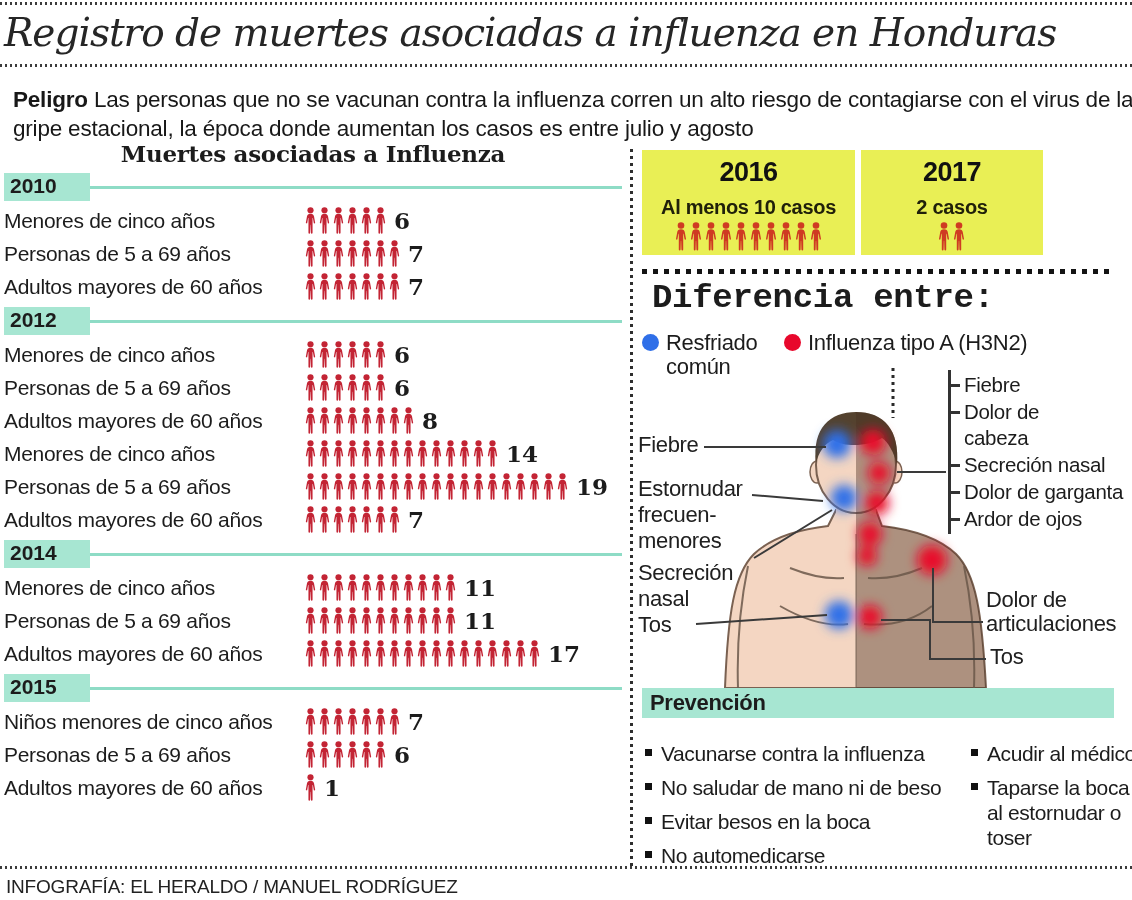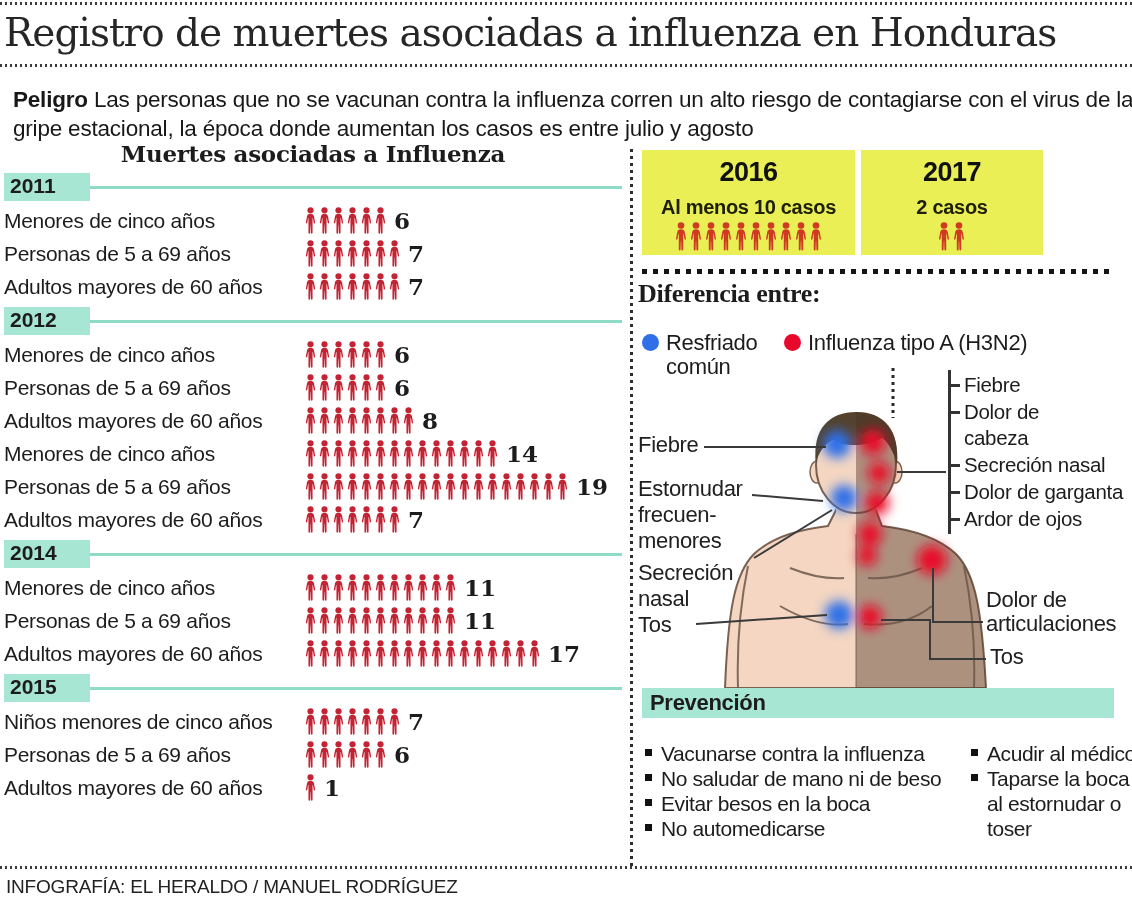--- a/index.html
+++ b/index.html
@@ -8,21 +8,21 @@
     font-family:"Liberation Sans","DejaVu Sans",sans-serif;color:#1c1c1c;
   }
   
   .dots-h{position:absolute;height:3px;background:repeating-linear-gradient(90deg,#3c3c3c 0 2px,transparent 2px 5px);}
   .dots-h.bold{height:5px;background:repeating-linear-gradient(90deg,#141414 0 5px,transparent 5px 11px);}
   .dots-v{position:absolute;width:3px;background:repeating-linear-gradient(180deg,#2e2e2e 0 3px,transparent 3px 7px);}
   
   .title{
     position:absolute;top:10px;left:4px;margin:0;white-space:nowrap;
     font-family:"DejaVu Serif","Liberation Serif",serif;font-weight:400;
-    font-size:39px;letter-spacing:-1px;color:#262626;
+    font-size:39px;letter-spacing:-1px;color:#262626;font-style:italic;
   }
   .intro{position:absolute;top:76px;left:4px;width:1122px;margin:9px;font-size:22.5px;line-height:29px;letter-spacing:-0.2px;color:#181818;}
   .intro b{font-weight:700;}
   
   .left-col{position:absolute;top:140px;left:4px;width:618px;}
   .chart-title{margin:0 0 5px 0;font-family:"DejaVu Serif","Liberation Serif",serif;font-weight:700;font-size:23px;letter-spacing:-0.3px;text-align:center;}
   .year-head{display:flex;align-items:center;height:30px;margin:3px 0 2px 0;}
   .year-badge{background:var(--accent-teal);font-weight:700;font-size:21px;padding:1px 10px 3px 6px;min-width:86px;box-sizing:border-box;}
   .year-line{flex:1;height:3px;background:var(--accent-teal-line);}
   .chart-row{display:flex;align-items:center;height:33px;}
@@ -35,21 +35,21 @@
   .col-edge{left:0;top:4px;height:717px;}
   .yboxes{position:absolute;left:12px;top:5px;display:flex;gap:6px;}
   .ybox{background:var(--box-yellow);text-align:center;padding:7px 0 4px 0;box-sizing:border-box;}
   .ybox.b1{width:213px;}
   .ybox.b2{width:182px;}
   .ybox-year{font-weight:700;font-size:27px;letter-spacing:-0.5px;color:#111;}
   .ybox-label{font-weight:700;font-size:20px;letter-spacing:-0.3px;color:#20200a;margin-top:8px;}
   .ybox-icons{margin-top:3px;display:flex;justify-content:center;}
   .ybox-icons .person{width:14px;height:29px;fill:var(--box-person-red);margin-right:1px;}
   .dots-mid{left:12px;top:124px;width:472px;}
-  .diff-heading{position:absolute;left:8px;top:134px;margin:0;font-family:Liberation Serif, serif;font-weight:700;font-size:26px;letter-spacing:-0.3px;}
+  .diff-heading{position:absolute;left:22px;top:134px;margin:0;font-family:Liberation Mono, monospace;font-weight:700;font-size:34px;letter-spacing:-0.3px;}
   .legend{position:absolute;left:12px;top:186px;display:flex;gap:14px;}
   .legend-item{display:flex;gap:7px;font-size:22px;line-height:24px;letter-spacing:-0.3px;}
   .legend-dot{width:17px;height:17px;border-radius:50%;margin-top:3px;flex:0 0 17px;}
   .legend-item.cold .legend-text{width:104px;}
   
   .body-area{position:absolute;left:0;top:223px;width:502px;height:320px;}
   .body-area svg.fig{position:absolute;left:0;top:0;}
   .sym{position:absolute;font-size:22px;line-height:26px;letter-spacing:-0.3px;color:#202020;}
   .pos-fiebre{left:8px;top:64px;}
   .pos-estornudar{left:8px;top:108px;width:124px;}
@@ -59,21 +59,21 @@
     border-left:3px solid #333;font-size:20.5px;line-height:26px;letter-spacing:-0.3px;display:flex;flex-direction:column;gap:1px;}
   .flu-list li{position:relative;}
   .flu-list li::before{content:'';position:absolute;left:-13px;top:12px;width:9px;height:2.5px;background:#333;}
   .flu-list li:nth-child(2){max-width:126px;}
   .pos-joints{left:356px;top:220px;width:152px;line-height:24px;}
   .pos-tos2{left:360px;top:276px;}
   
   .prev-band{position:absolute;left:12px;top:543px;width:472px;height:30px;background:var(--accent-teal);
     font-weight:700;font-size:22px;letter-spacing:-0.3px;padding:2px 0 0 8px;box-sizing:border-box;}
   .prev-cols{position:absolute;left:14px;top:596px;display:flex;gap:26px;}
-  .prev-list{list-style:none;margin:0;padding:0;display:flex;flex-direction:column;font-size:21px;line-height:25px;letter-spacing:-0.4px;}
+  .prev-list{list-style:none;margin:0;padding:0;display:flex;flex-direction:column;gap:9px;font-size:21px;line-height:25px;letter-spacing:-0.4px;}
   .prev-list.c1{width:300px;}
   .prev-list.c2{width:172px;}
   .prev-list li{position:relative;padding-left:17px;}
   .prev-list li::before{content:'';position:absolute;left:1px;top:8px;width:7px;height:7px;background:#111;}
   
   .credit{position:absolute;top:876px;left:6px;margin:0;font-size:19px;letter-spacing:-0.2px;color:#222;}
 </style>
 </head>
 <body>
 
@@ -83,21 +83,21 @@
   <h1 class="title">Registro de muertes asociadas a influenza en Honduras</h1>
   <div class="dots-h" style="top:64px;left:0;width:1132px;"></div>
 
   <p class="intro"><b>Peligro</b><span> Las personas que no se vacunan contra la influenza corren un alto riesgo de contagiarse con el virus de la gripe estacional, la época donde aumentan los casos es entre julio y agosto</span></p>
 
   <div class="left-col">
     <h2 class="chart-title">Muertes asociadas a Influenza</h2>
 
   <section class="year-block">
         <div class="year-head">
-          <span class="year-badge">2011</span>
+          <span class="year-badge">2010</span>
           <span class="year-line"></span>
         </div>
         <div class="chart-row">
           <span class="row-label">Menores de cinco años</span>
           <span class="row-icons">
             <svg class="person" viewBox="0 0 20 42">
               <circle cx="10" cy="5" r="4.8"></circle>
               <path d="M10 10.6c3.4 0 5.1 1.8 5.5 4.3l1.7 9.3c.3 1.4-1.8 1.9-2.1.5l-1.4-7.6h-.5V40c0 1.9-2.5 1.9-2.6 0l-.4-12.5h-.4L9.4 40c-.1 1.9-2.6 1.9-2.6 0V17.1h-.5l-1.4 7.6c-.3 1.4-2.4.9-2.1-.5l1.7-9.3c.4-2.5 2.1-4.3 5.5-4.3z"></path>
             </svg>
             <svg class="person" viewBox="0 0 20 42">

